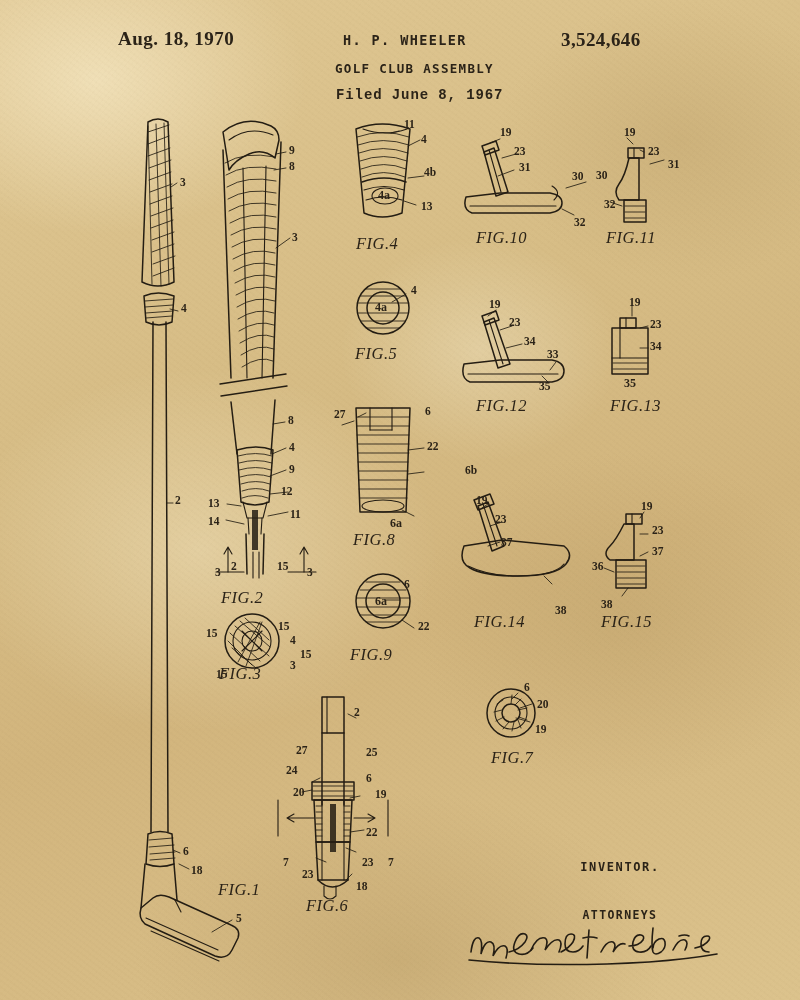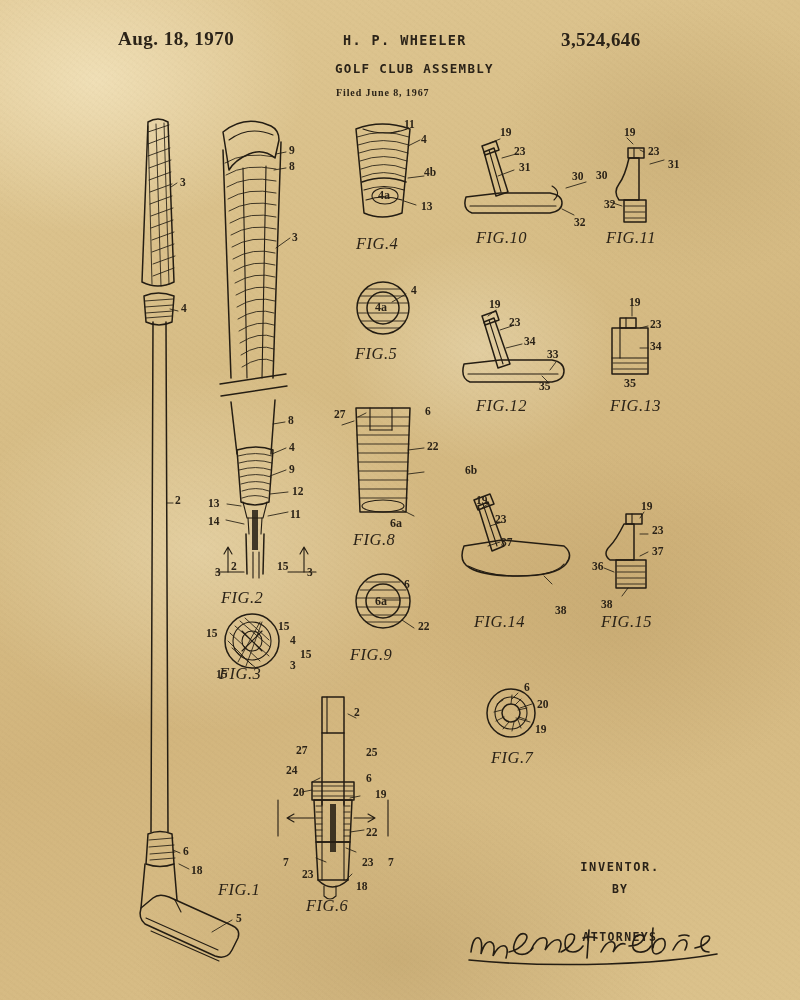--- a/index.html
+++ b/index.html
@@ -30,21 +30,21 @@
       repeating-linear-gradient(37deg, rgba(120,95,55,.05) 0 2px, rgba(0,0,0,0) 2px 5px),
       repeating-linear-gradient(-51deg, rgba(120,95,55,.045) 0 1px, rgba(0,0,0,0) 1px 4px);
   }
   .sheet{position:absolute;inset:0;}
 
   .hdr{position:absolute;}
   .hdr-date{left:118px;top:28px;font-family:"Liberation Serif",serif;font-weight:bold;font-size:19px;letter-spacing:.5px;}
   .hdr-name{left:343px;top:32px;font-family:"DejaVu Sans Mono",monospace;font-weight:bold;font-size:13.5px;letter-spacing:1.4px;}
   .hdr-num{left:561px;top:29px;font-family:"Liberation Serif",serif;font-weight:bold;font-size:19px;letter-spacing:.4px;}
   .hdr-title{left:335px;top:61px;font-family:"DejaVu Sans Mono",monospace;font-weight:bold;font-size:12.5px;letter-spacing:1.3px;}
-  .hdr-filed{left:336px;top:87px;font-family:Liberation Serif, serif;font-weight:bold;font-size:10px;letter-spacing:.9px;}
+  .hdr-filed{left:336px;top:87px;font-family:Liberation Mono, monospace;font-weight:bold;font-size:14px;letter-spacing:.9px;}
 
   .figlabel{position:absolute;font-family:"Liberation Serif",serif;font-weight:normal;font-style:italic;font-size:16.5px;letter-spacing:.5px;}
   .num{position:absolute;font-family:"Liberation Serif",serif;font-size:11.5px;font-weight:600;}
   .numb{position:absolute;font-family:"Liberation Serif",serif;font-size:12px;font-weight:700;}
 
   .sig-block{position:absolute;left:470px;top:860px;width:300px;text-align:center;}
   .sig-inv{font-family:"DejaVu Sans Mono",monospace;font-size:12px;font-weight:bold;letter-spacing:1.6px;}
   .sig-name{font-family:"Liberation Serif",serif;font-style:italic;font-weight:bold;font-size:18px;letter-spacing:.6px;margin-top:4px;}
   .sig-by{font-family:"DejaVu Sans Mono",monospace;font-size:11.5px;font-weight:bold;letter-spacing:1.2px;margin-top:8px;}
   .sig-att{font-family:"DejaVu Sans Mono",monospace;font-size:11.5px;font-weight:bold;letter-spacing:1.4px;margin-top:34px;}
@@ -489,21 +489,21 @@
   <div class="num" style="left:183px;top:845px;">6</div>
   <div class="num" style="left:191px;top:864px;">18</div>
   <div class="num" style="left:236px;top:912px;">5</div>
 
   <div class="num" style="left:289px;top:144px;">9</div>
   <div class="num" style="left:289px;top:160px;">8</div>
   <div class="num" style="left:292px;top:231px;">3</div>
   <div class="num" style="left:288px;top:414px;">8</div>
   <div class="num" style="left:289px;top:441px;">4</div>
   <div class="num" style="left:289px;top:463px;">9</div>
-  <div class="num" style="left:292px;top:485px;">12</div>
+  <div class="num" style="left:281px;top:485px;">12</div>
   <div class="num" style="left:208px;top:497px;">13</div>
   <div class="num" style="left:290px;top:508px;">11</div>
   <div class="num" style="left:208px;top:515px;">14</div>
   <div class="num" style="left:231px;top:560px;">2</div>
   <div class="num" style="left:277px;top:560px;">15</div>
   <div class="num" style="left:215px;top:566px;">3</div>
   <div class="num" style="left:307px;top:566px;">3</div>
 
   <div class="num" style="left:206px;top:627px;">15</div>
   <div class="num" style="left:278px;top:620px;">15</div>
@@ -578,21 +578,20 @@
   <div class="num" style="left:555px;top:604px;">38</div>
 
   <div class="num" style="left:641px;top:500px;">19</div>
   <div class="num" style="left:652px;top:524px;">23</div>
   <div class="num" style="left:652px;top:545px;">37</div>
   <div class="num" style="left:592px;top:560px;text-align:center;">36</div>
   <div class="num" style="left:601px;top:598px;">38</div>
 
   <div class="sig-block">
     <div class="sig-inv">INVENTOR.</div>
-    <div class="sig-by">BY</div>
     <div class="sig-att">ATTORNEYS</div>
   </div>
 
   <svg class="sig-cursive" style="left:465px;top:922px;width:260px;height:44px;" viewBox="0 0 260 44">
     <g style="stroke:#241d13;fill:none;stroke-width:1.6;stroke-linecap:round;">
       <path d="M6 30 q2 -16 8 -14 q4 2 2 16 q4 -14 10 -12 q5 2 2 14 q6 -12 12 -10 q4 2 1 12"></path>
       <path d="M44 30 q10 -2 16 -10 q4 -6 0 -8 q-6 -2 -10 8 q-4 10 4 12 q8 2 14 -6"></path>
       <path d="M66 28 q6 -14 14 -12 q4 2 0 12 q8 -12 14 -10 q4 2 0 12"></path>
       <path d="M96 30 q8 -4 12 -10 q4 -8 -2 -8 q-6 0 -6 10 q0 8 8 8 q6 0 10 -6"></path>
       <path d="M118 16 q8 -2 14 0 M124 8 l-2 28"></path>

